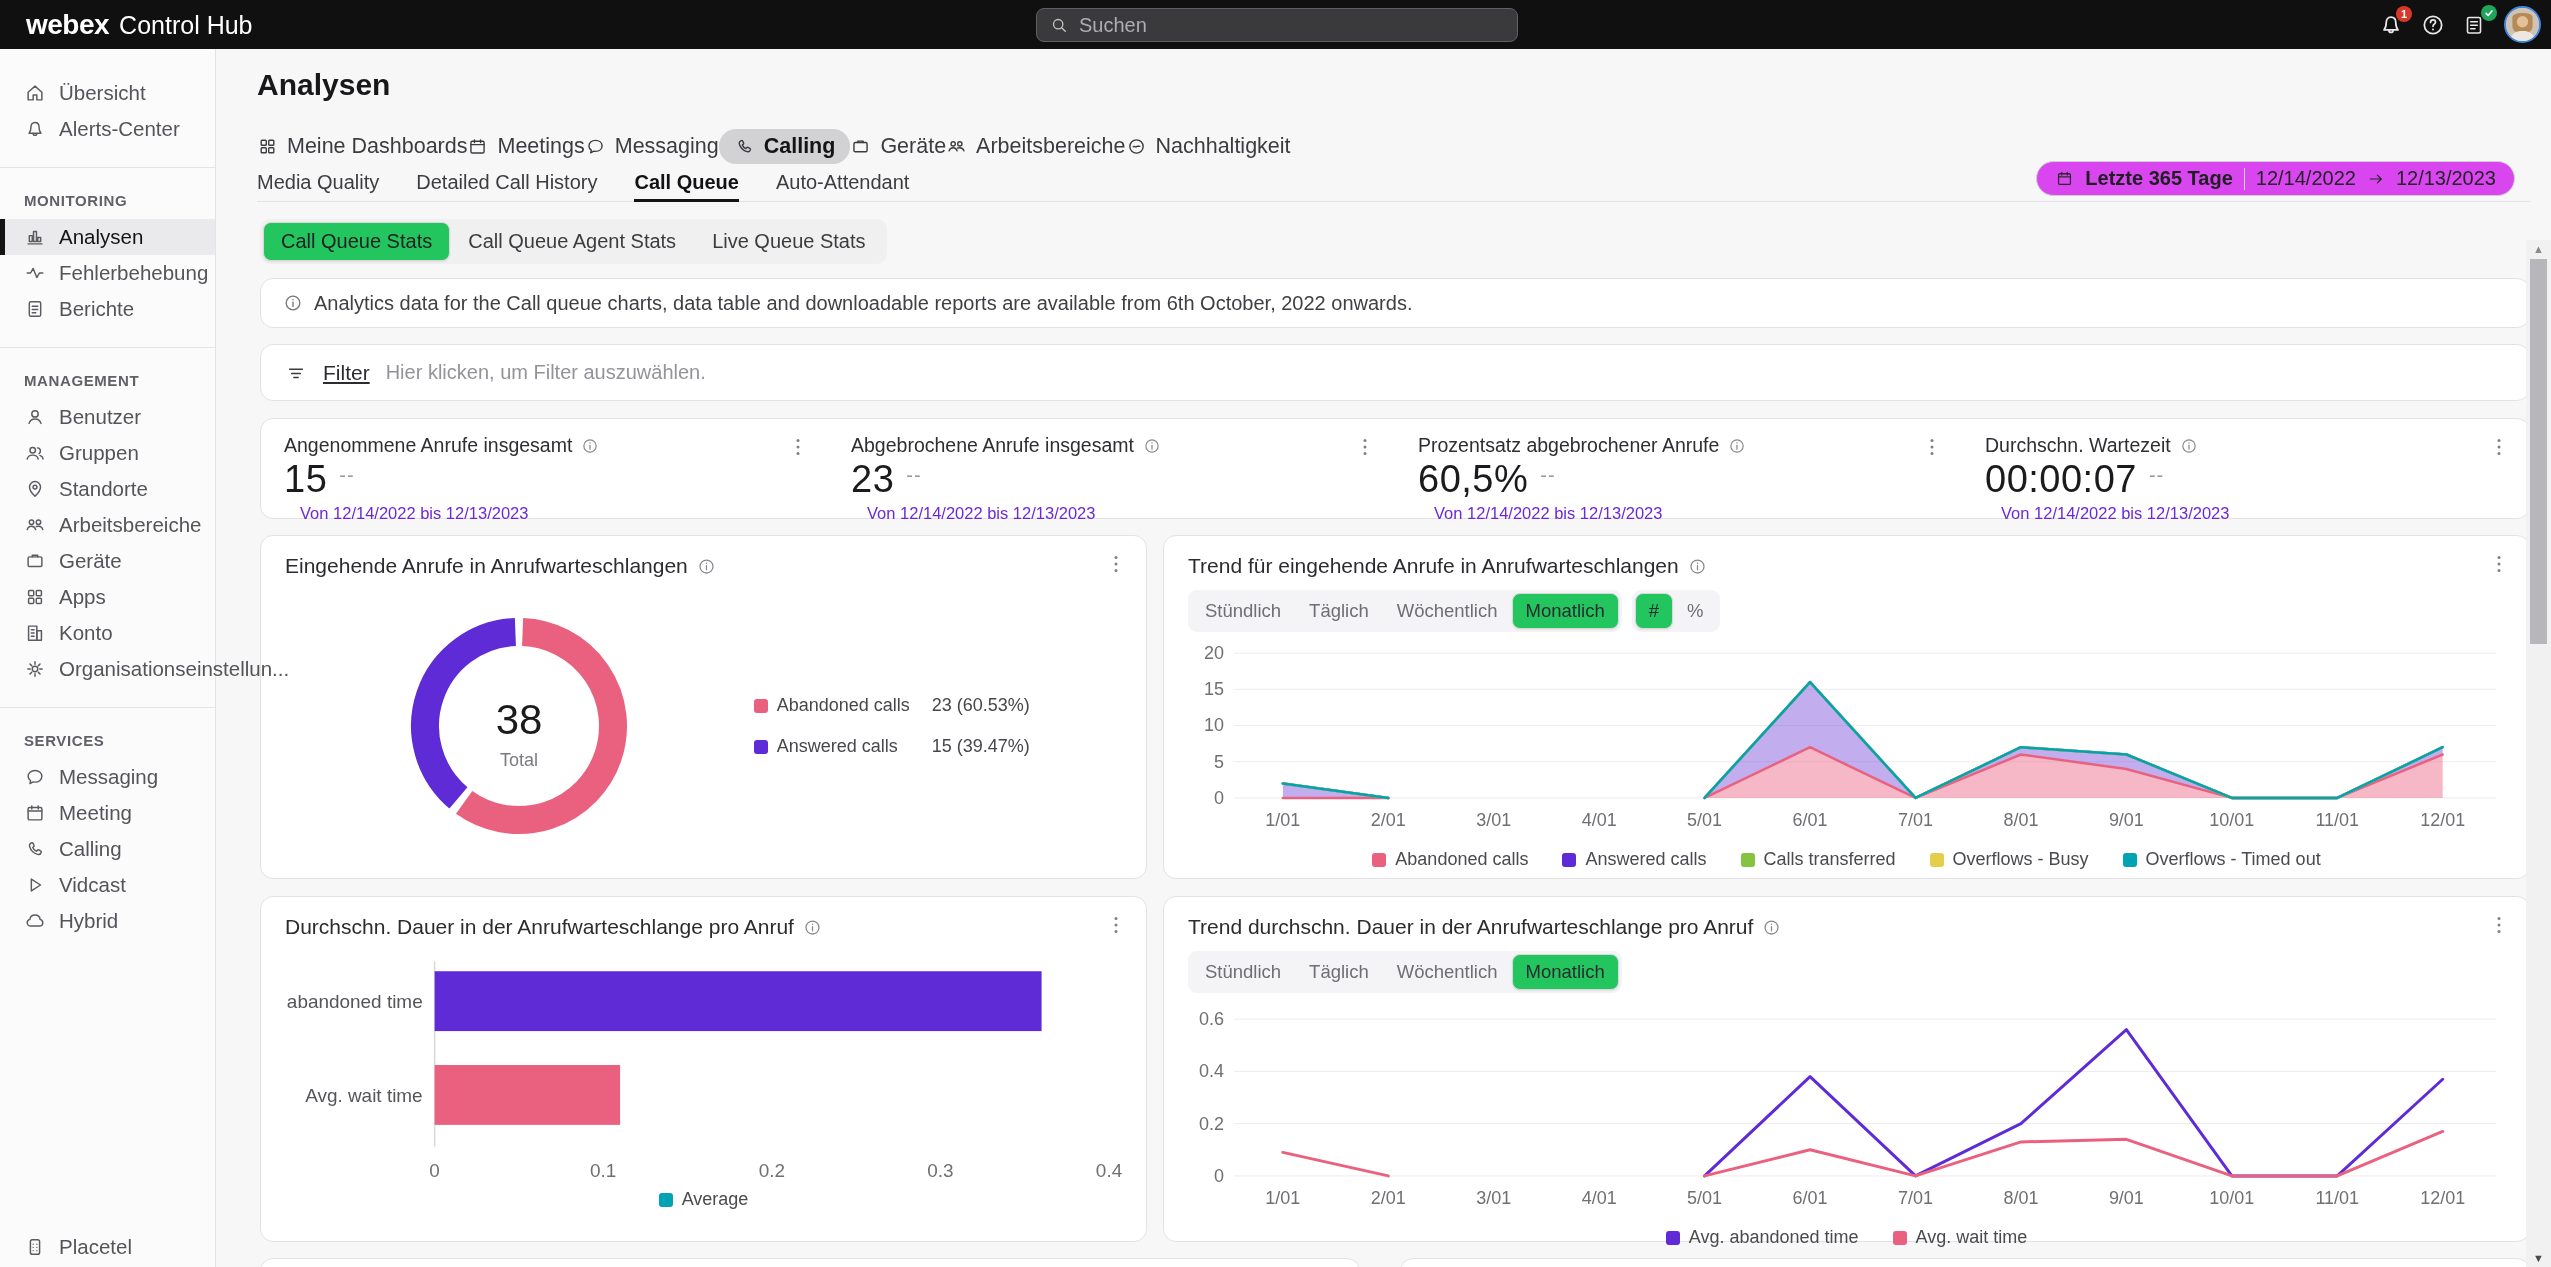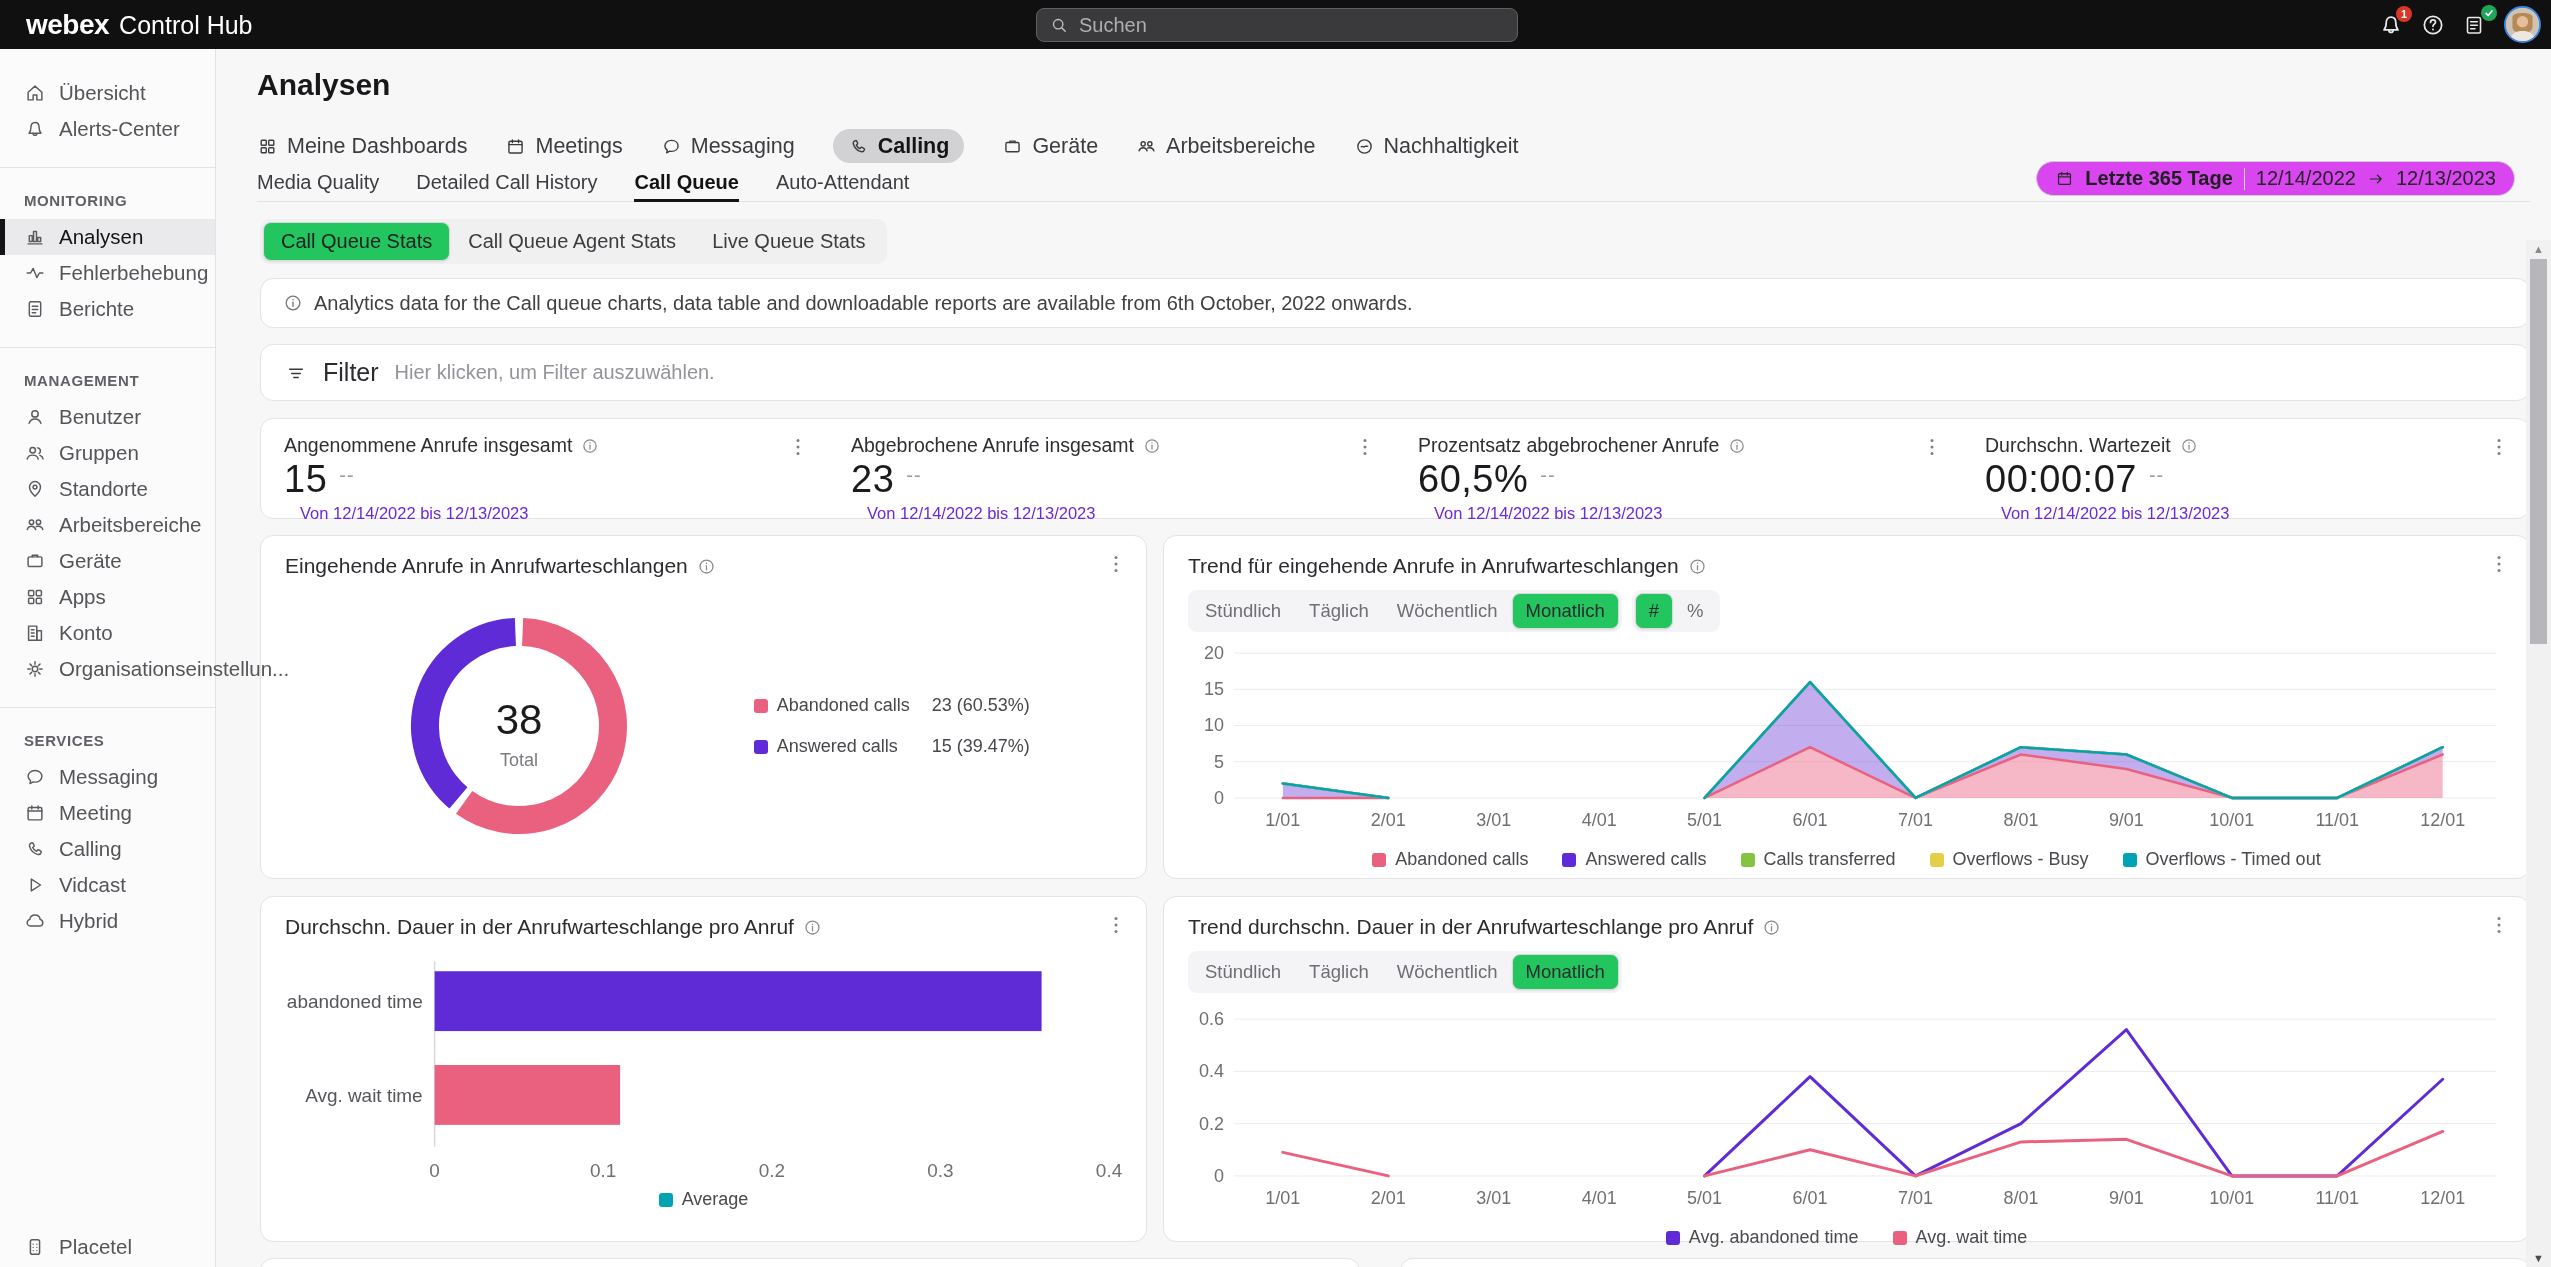--- a/index.html
+++ b/index.html
@@ -33,21 +33,21 @@
   .side-item.active{background:#eaeaec;color:#141417;font-weight:500;}
   .side-item.active::before{content:"";position:absolute;left:0;top:0;bottom:0;width:5px;background:#141414;}
   .side-divider{height:1px;background:#e4e4e6;margin:20px 0 0 0;}
   .side-sec{margin:24px 0 10px 0;padding-left:24px;font-size:15px;font-weight:700;letter-spacing:0.6px;color:#606066;}
   #side-bottom{position:absolute;bottom:0;left:0;right:0;height:38px;}
 
   
   #main{position:absolute;top:49px;left:216px;right:0;bottom:0;padding:20px 0 0 41px;overflow:hidden;}
   #page-title{font-size:30px;font-weight:700;color:#18181a;line-height:32px;}
 
-  #tabs-row{margin-top:28px;display:flex;gap:38px;height:34px;}
+  #tabs-row{margin-top:28px;display:flex;align-items:center;height:34px;}
   .tab{display:flex;align-items:center;gap:9px;font-size:21.5px;font-weight:500;color:#3c3c40;cursor:pointer;white-space:nowrap;}
   .tab .icon{width:21px;height:21px;color:#3c3c40;}
   .tab.active{background:#d2d2d5;border-radius:17px;padding:5px 15px;font-weight:700;color:#141416;}
 
   #subtabs-wrap{margin-top:8px;margin-right:21px;border-bottom:1px solid #e3e3e5;display:flex;gap:37px;}
   .subtab{font-size:20px;color:#3d3d41;padding-bottom:5px;cursor:pointer;white-space:nowrap;}
   .subtab.active{font-weight:700;color:#121214;border-bottom:3px solid #141414;margin-bottom:-1px;}
 
   #date-ctrl{position:absolute;top:112px;right:36px;height:35px;background:#d946ef;border:1.5px solid #cfcfd2;border-radius:18px;display:flex;align-items:center;padding:0 18px;gap:11px;cursor:pointer;}
   #date-ctrl .icon{width:19px;height:19px;color:#2a2a2e;}
@@ -61,21 +61,21 @@
   .segbar{display:inline-flex;background:#f0f0f1;border-radius:10px;padding:3px;}
   .seg-item{padding:7px 17px;font-size:20px;color:#3c3c40;border-radius:8px;cursor:pointer;white-space:nowrap;border:1px solid transparent;}
   .seg-item.active{background:#22c55e;border:1px solid #d9d9dc;box-shadow:0 1px 2px rgba(0,0,0,0.08);color:#222226;}
   #view-pills{margin-top:17px;}
 
   .card{background:#fff;border:1px solid #e3e3e5;border-radius:13px;}
   #banner{margin-top:14px;height:50px;display:flex;align-items:center;padding:0 22px;gap:11px;font-size:20px;color:#3f3f44;}
   #banner .icon{width:20px;height:20px;color:#77777d;}
   #filter-bar{margin-top:16px;height:57px;display:flex;align-items:center;padding:0 24px;gap:16px;cursor:pointer;}
   #filter-bar .icon{width:22px;height:22px;color:#3a3a3e;}
-  .filter-label{font-size:25px;color:#2c2c30;}
+  .filter-label{font-size:21px;color:#2c2c30;text-decoration:underline;}
   .filter-ph{font-size:20px;color:#93939a;}
 
   
   #kpi-card{margin-top:17px;height:101px;display:flex;}
   .kpi-col{flex:1;position:relative;padding:15px 0 0 23px;}
   .kpi-head{display:flex;align-items:center;gap:9px;font-size:19.5px;color:#2e2e33;}
   .kpi-head .icon{width:18px;height:18px;color:#88888e;}
   .kpi-val-row{margin-top:1px;display:flex;align-items:center;}
   .kpi-val{font-size:38px;color:#1b1b1e;letter-spacing:0.5px;}
   .kpi-delta{font-size:20px;color:#9a9aa0;margin-left:12px;margin-top:-8px;letter-spacing:1px;}

